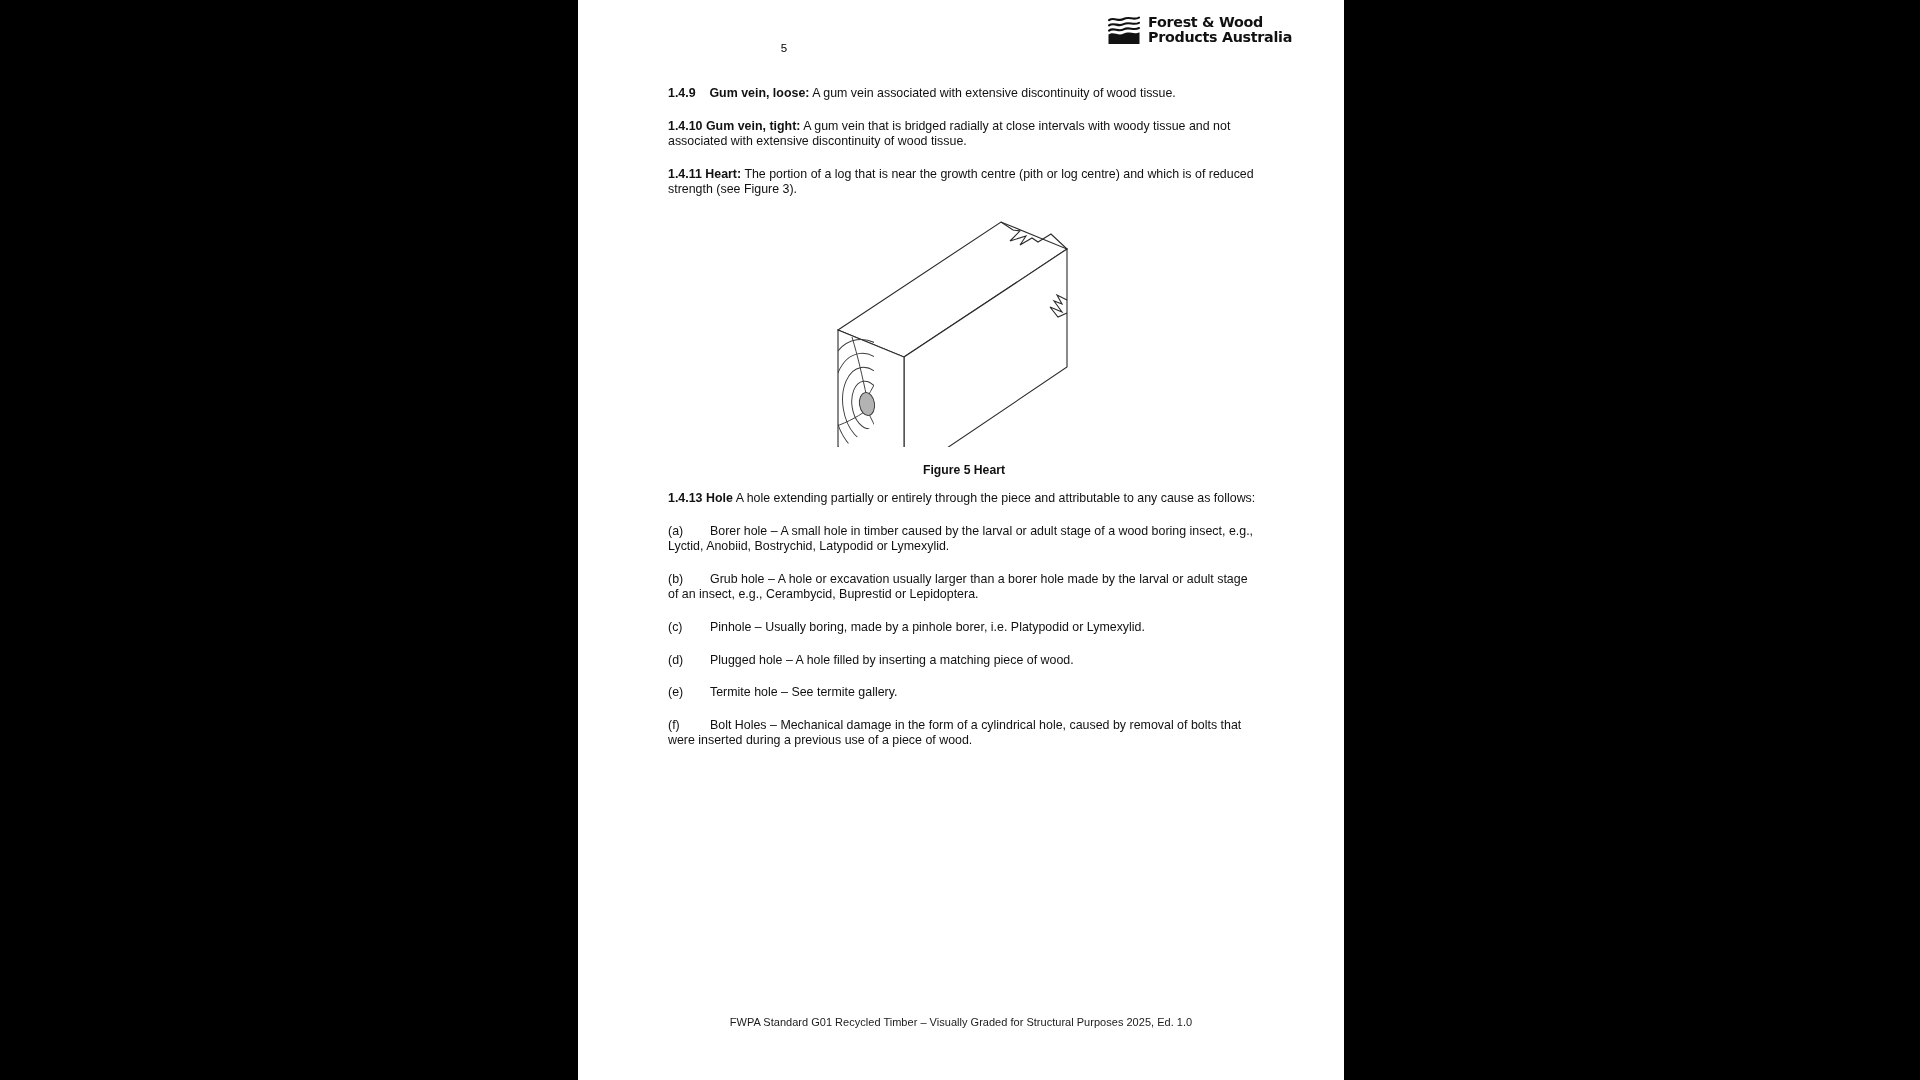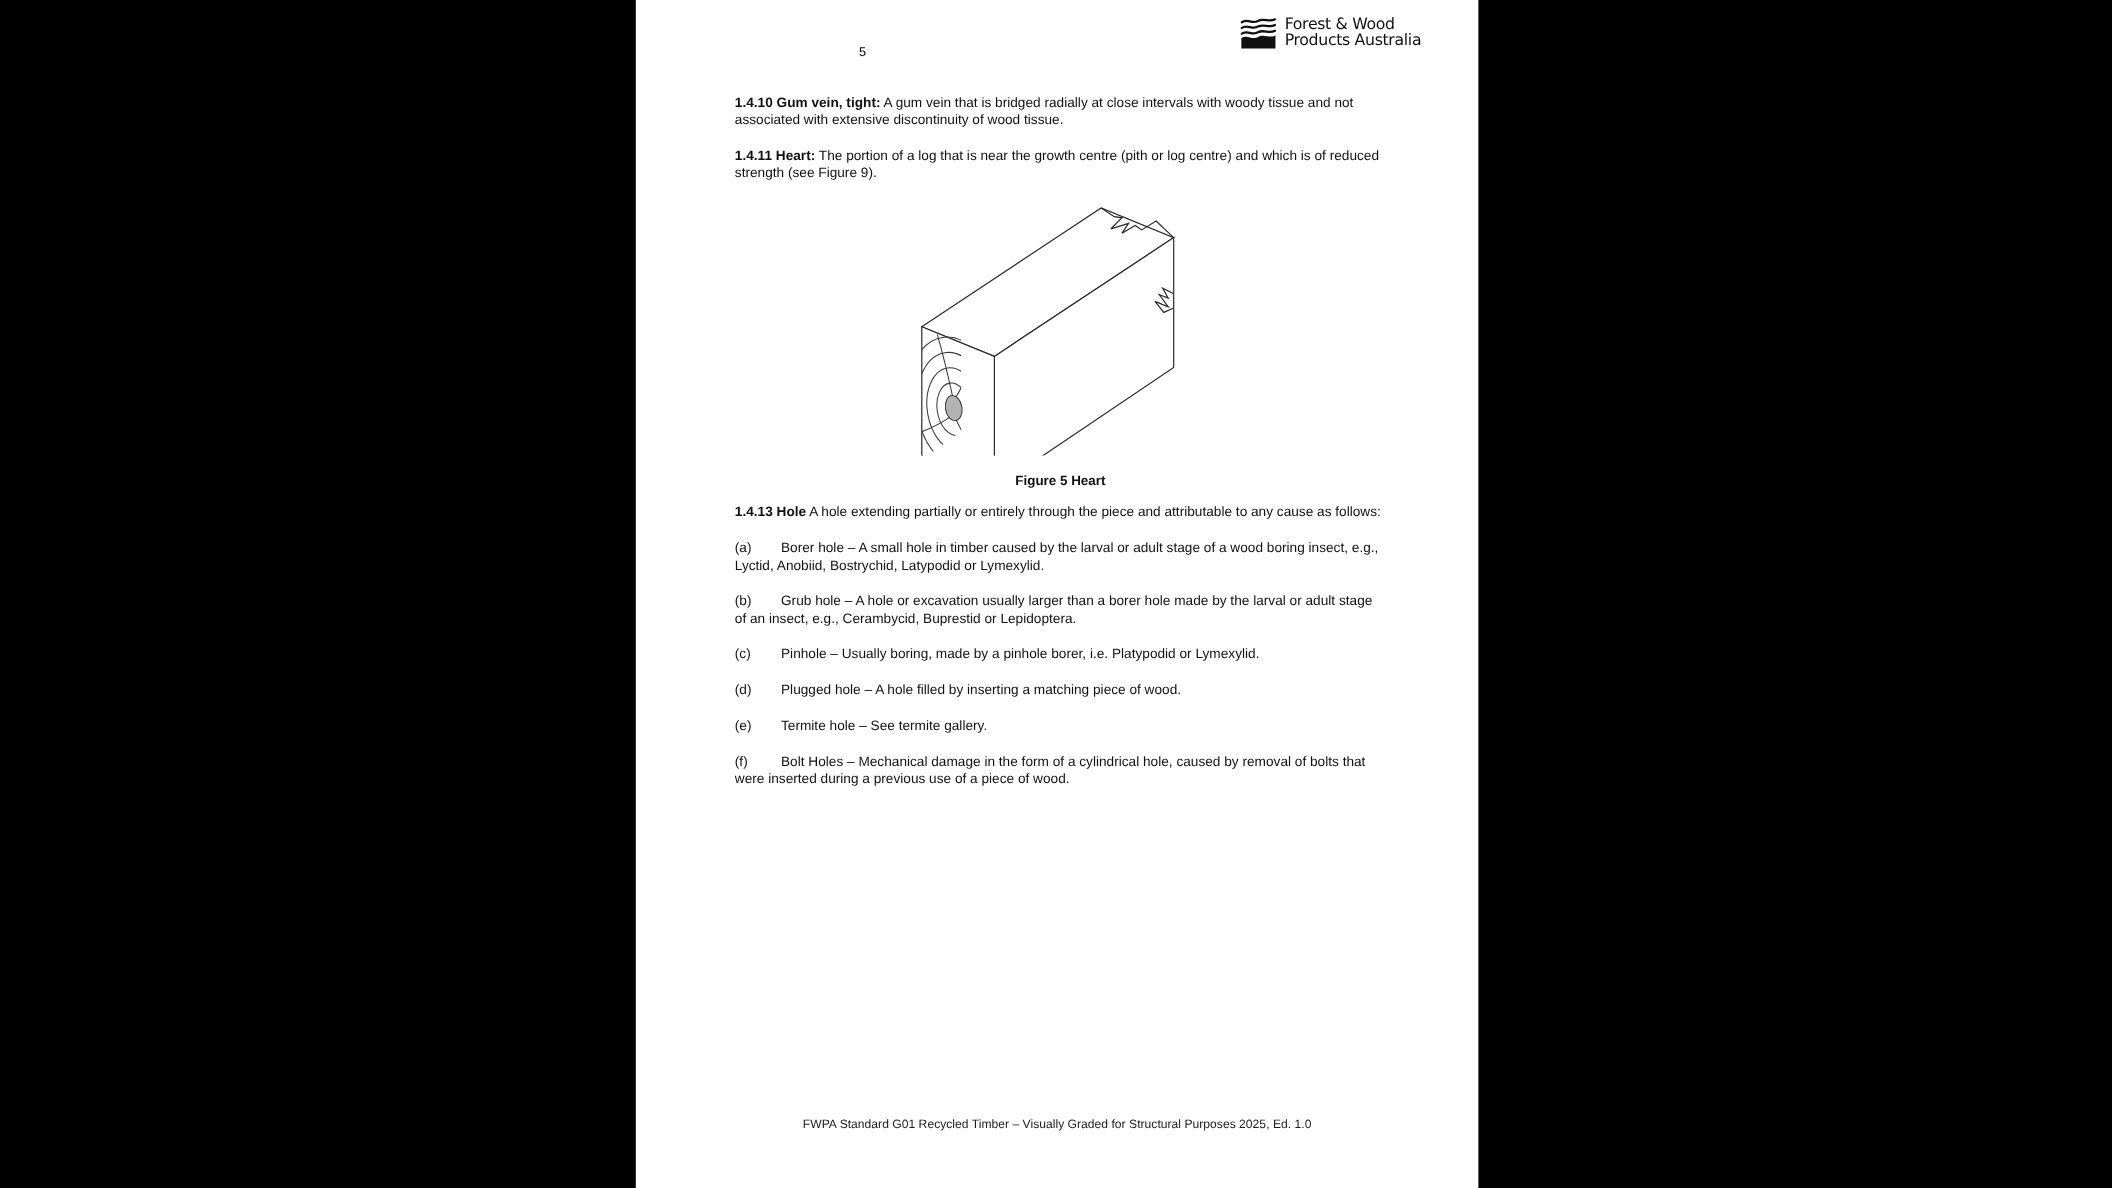--- a/index.html
+++ b/index.html
@@ -62,21 +62,21 @@
     height: 30px;
     display: block;
   }
   .logo-text {
     display: flex;
     flex-direction: column;
     line-height: 1.03;
   }
   .logo-line {
     font-family: "DejaVu Sans", sans-serif;
-    font-weight: 400;
+    font-weight: 700;
     font-size: 14.3px;
     letter-spacing: -0.3px;
     color: #111;
     white-space: nowrap;
   }
 
   
   #content {
     position: absolute;
     left: 90px;
@@ -155,24 +155,25 @@
         </span>
         <span class="logo-text">
           <span class="logo-line">Forest &amp; Wood</span>
           <span class="logo-line">Products Australia</span>
         </span>
       </div>
     </div>
 
     <div id="content">
 
+      <p class="para"><span class="num">1.4.9</span>&nbsp;&nbsp;&nbsp; <span class="term">Gum vein, loose:</span><span> A gum vein associated with extensive discontinuity of wood tissue.</span></p>
 
       <p class="para"><span class="num">1.4.10</span> <span class="term">Gum vein, tight:</span><span> A gum vein that is bridged radially at close intervals with woody tissue and not associated with extensive discontinuity of wood tissue.</span></p>
 
-      <p class="para"><span class="num">1.4.11</span> <span class="term">Heart:</span><span>  The portion of a log that is near the growth centre (pith or log centre) and which is of reduced strength (see Figure 9).</span></p>
+      <p class="para"><span class="num">1.4.11</span> <span class="term">Heart:</span><span>  The portion of a log that is near the growth centre (pith or log centre) and which is of reduced strength (see Figure 3).</span></p>
 
       <div class="figure-block">
         <svg class="figure-svg" width="300" height="232" viewBox="0 0 300 232" xmlns="http://www.w3.org/2000/svg">
           <defs>
             <clipPath id="endfaceClip">
               <polygon points="24,115 60,88 60,210 24,236"></polygon>
             </clipPath>
           </defs>
 
           <polygon points="24,115 187,7 253,34 90,142" fill="#ffffff" stroke="#2b2b2b" stroke-width="1.1"></polygon>

